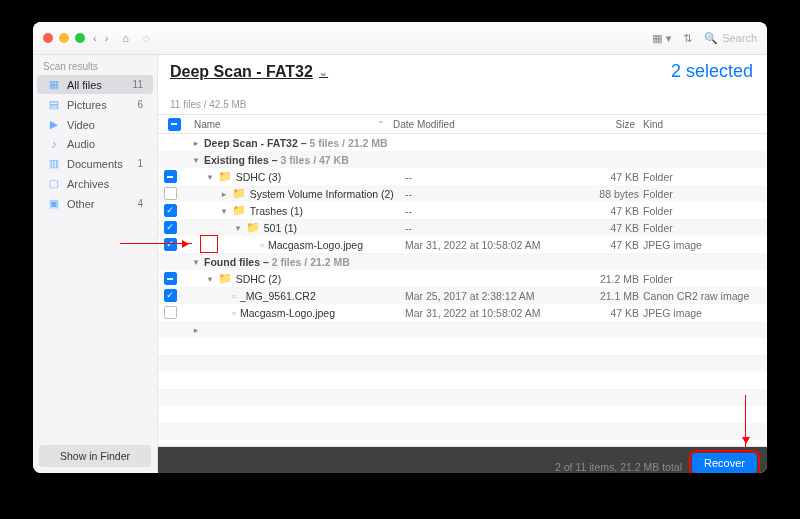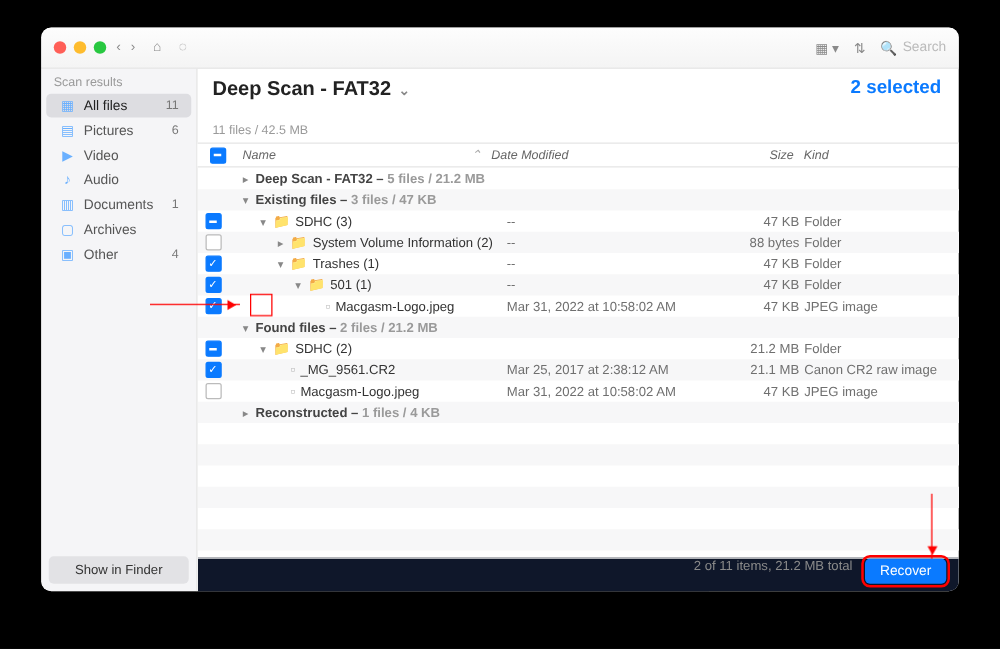--- a/index.html
+++ b/index.html
@@ -21,27 +21,27 @@
   .sb-head{padding:6px 10px 2px;color:#9a9a9a;font-size:10px;}
   .sb-item{display:flex;align-items:center;padding:3px 10px;gap:6px;color:#555;cursor:pointer;border-radius:4px;margin:1px 4px;}
   .sb-item.active{background:#dddde1;color:#222;}
   .sb-item .count{margin-left:auto;font-size:10px;color:#777;text-align:right;}
   .sb-icon{width:14px;text-align:center;}
   .sb-spacer{flex:1;}
   .sb-footer{margin:6px;background:#e2e2e5;border-radius:4px;text-align:center;padding:5px 0;font-size:10.5px;color:#333;cursor:pointer;}
   
   .main{flex:1;display:flex;flex-direction:column;min-width:0;}
   .main-head{padding:8px 12px 4px;}
-  .main-title{font-size:16px;font-weight:600;display:flex;align-items:center;gap:6px;color:#222;}
+  .main-title{font-size:16px;font-weight:600;display:flex;align-items:center;gap:6px;color:#222;text-decoration:underline;}
   .main-sub{font-size:10px;color:#9a9a9a;margin-top:18px;}
-  .selected{position:absolute;right:14px;top:6px;font-size:15px;color:#0a7aff;font-weight:700;text-align:right;}
+  .selected{position:absolute;right:14px;top:6px;font-size:18px;color:#0a7aff;font-weight:400;text-align:right;}
   .main-inner{position:relative;}
   
   .thead{display:flex;align-items:center;border-top:1px solid #e5e5e5;border-bottom:1px solid #e5e5e5;background:#fff;font-size:10px;color:#666;height:18px;}
-  .th{padding:0 4px;display:flex;align-items:flex-end;gap:3px;font-style:italic;}
+  .th{padding:0 4px;display:flex;align-items:flex-end;gap:3px;}
   .th.cb{width:24px;justify-content:center;}
   .th.name{flex:1;}
   .th.date{width:170px;}
   .th.size{width:64px;text-align:right;justify-content:flex-end;}
   .th.kind{width:120px;}
   .chk{width:11px;height:11px;border:1px solid #bbb;border-radius:2px;display:inline-flex;align-items:center;justify-content:center;background:#fff;flex:none;}
   .chk.on{background:#0a7aff;border-color:#0a7aff;color:#fff;font-size:9px;line-height:1;}
   .chk.mixed{background:#0a7aff;border-color:#0a7aff;}
   .chk.mixed::after{content:"";width:6px;height:2px;background:#fff;}
   
@@ -53,21 +53,21 @@
   .cell-date{width:170px;color:#6f6f6f;}
   .cell-size{width:64px;text-align:right;color:#6f6f6f;padding-right:4px;}
   .cell-kind{width:124px;color:#6f6f6f;}
   .disc{width:8px;color:#888;flex:none;font-size:9px;display:inline-block;text-align:center;}
   .folder-icon{color:#4da3ff;font-size:11px;}
   .file-icon{color:#b8b8b8;font-size:11px;}
   .grouphead{font-weight:600;color:#444;}
   .grouphead span.meta{font-weight:700;color:#9a9a9a;}
   .indent{display:inline-block;}
   
-  .footer{height:26px;border-top:1px solid #e6e6e6;display:flex;align-items:flex-start;justify-content:flex-end;gap:10px;padding:0 10px;font-size:10.5px;background:#0f172a;}
+  .footer{height:26px;border-top:1px solid #e6e6e6;display:flex;align-items:flex-end;justify-content:flex-end;gap:10px;padding:0 10px;font-size:10.5px;background:#404040;}
   .footer .status{color:#8a8a8a;}
   .recover{background:#0a7aff;color:#fff;padding:4px 12px;border-radius:4px;cursor:pointer;font-size:11px;outline:2px solid #ff0000;outline-offset:1px;}
   
   .arrow-h{position:absolute;height:0;border-top:1.6px solid #ff0000;}
   .arrow-h::after{content:"";position:absolute;right:-1px;top:-4px;border:4px solid transparent;border-left:7px solid #ff0000;}
   .arrow-v{position:absolute;width:0;border-left:1.6px solid #ff0000;}
   .arrow-v::after{content:"";position:absolute;left:-4px;bottom:-1px;border:4px solid transparent;border-top:7px solid #ff0000;}
   .redbox{position:absolute;border:1.6px solid #ff0000;}
 </style>
 </head>
@@ -316,21 +316,20 @@
               <div class="cell-size">47 KB</div>
               <div class="cell-kind">JPEG image</div>
             </div>
             <div class="row">
               <div class="cell-cb">
                 <span style="width:11px;"></span>
               </div>
               <div class="cell-name">
                 <span class="indent" style="width:6px"></span>
                 <span class="disc">▸</span>
-                <span class="grouphead">Reconstructed – <span class="meta">1 files / 4 KB</span></span>
               </div>
               <div class="cell-date"></div>
               <div class="cell-size"></div>
               <div class="cell-kind"></div>
             </div>
             <div class="row"></div>
             <div class="row"></div>
             <div class="row"></div>
             <div class="row"></div>
             <div class="row"></div>

